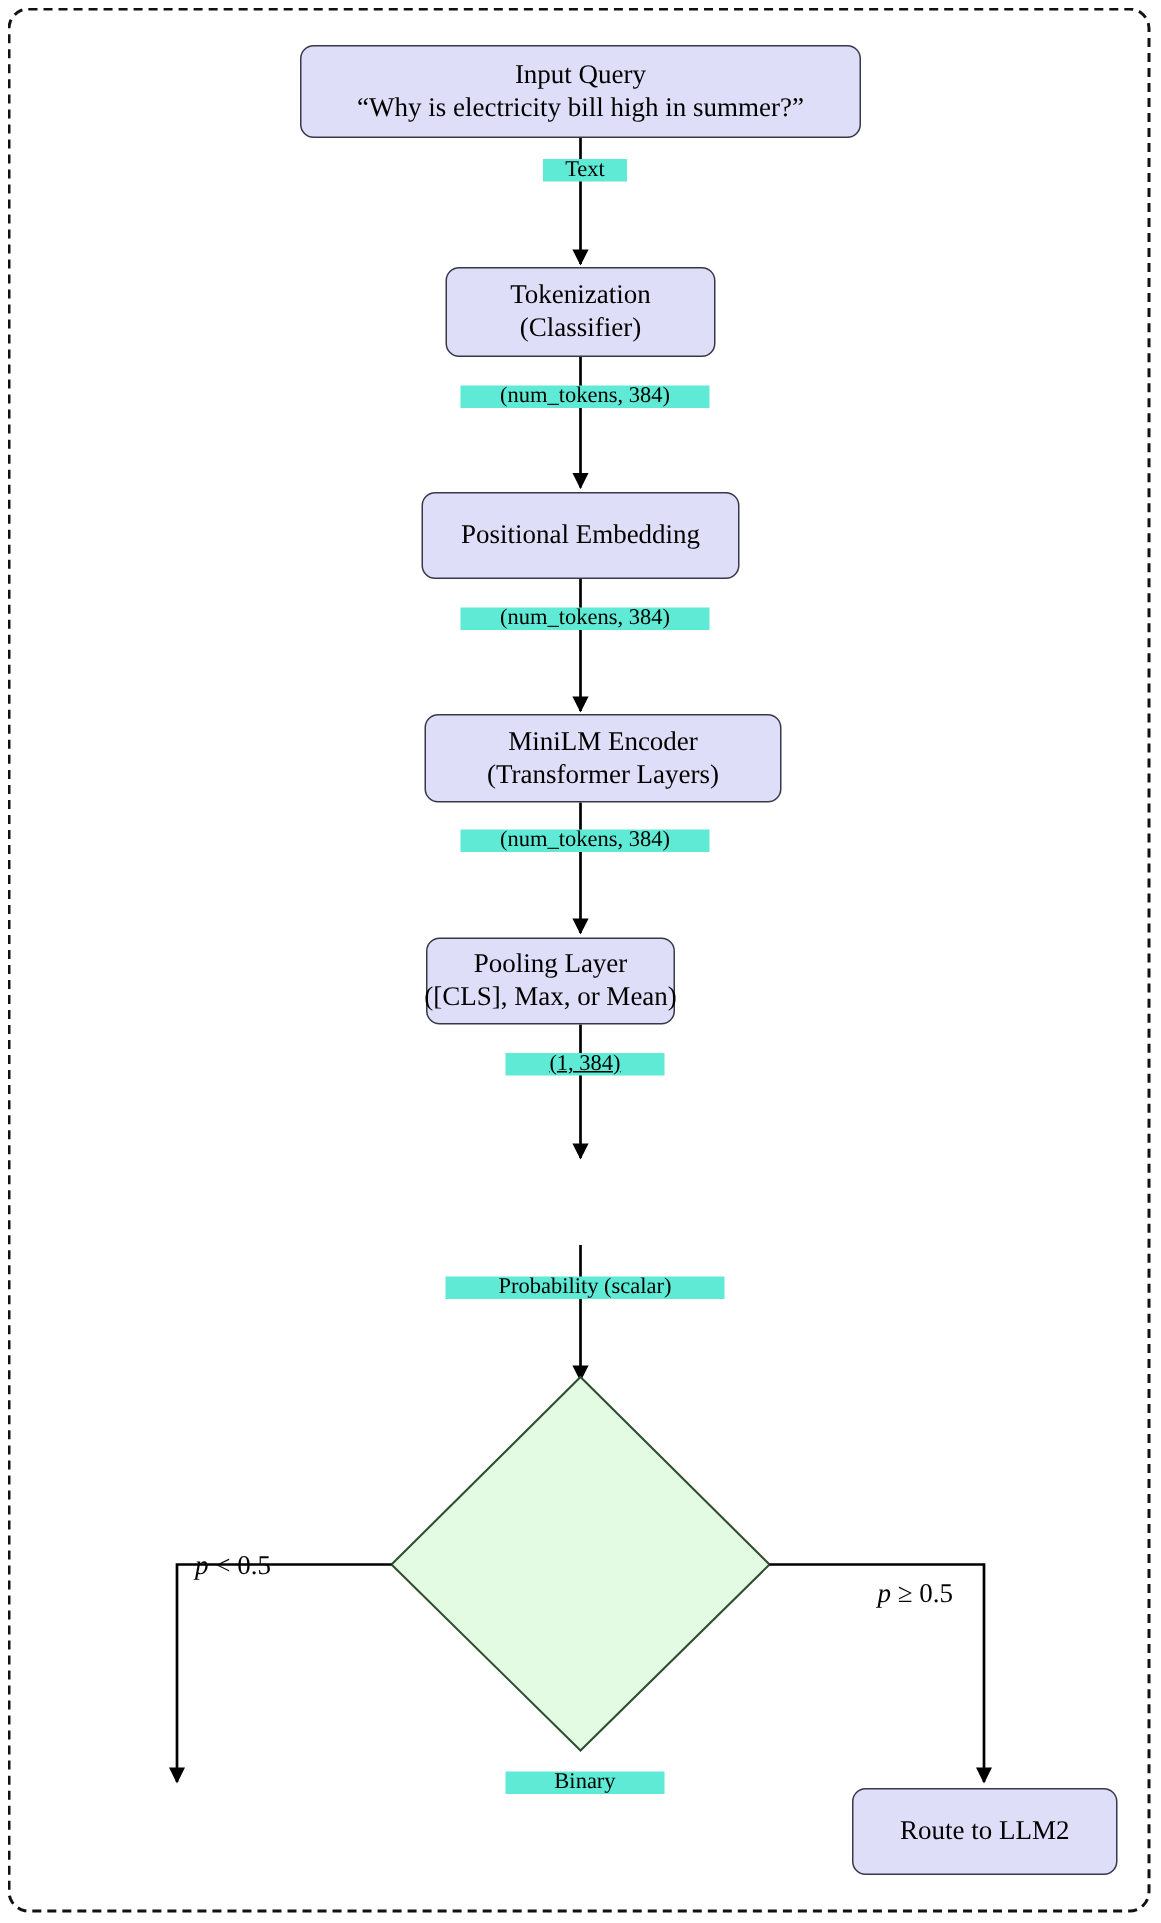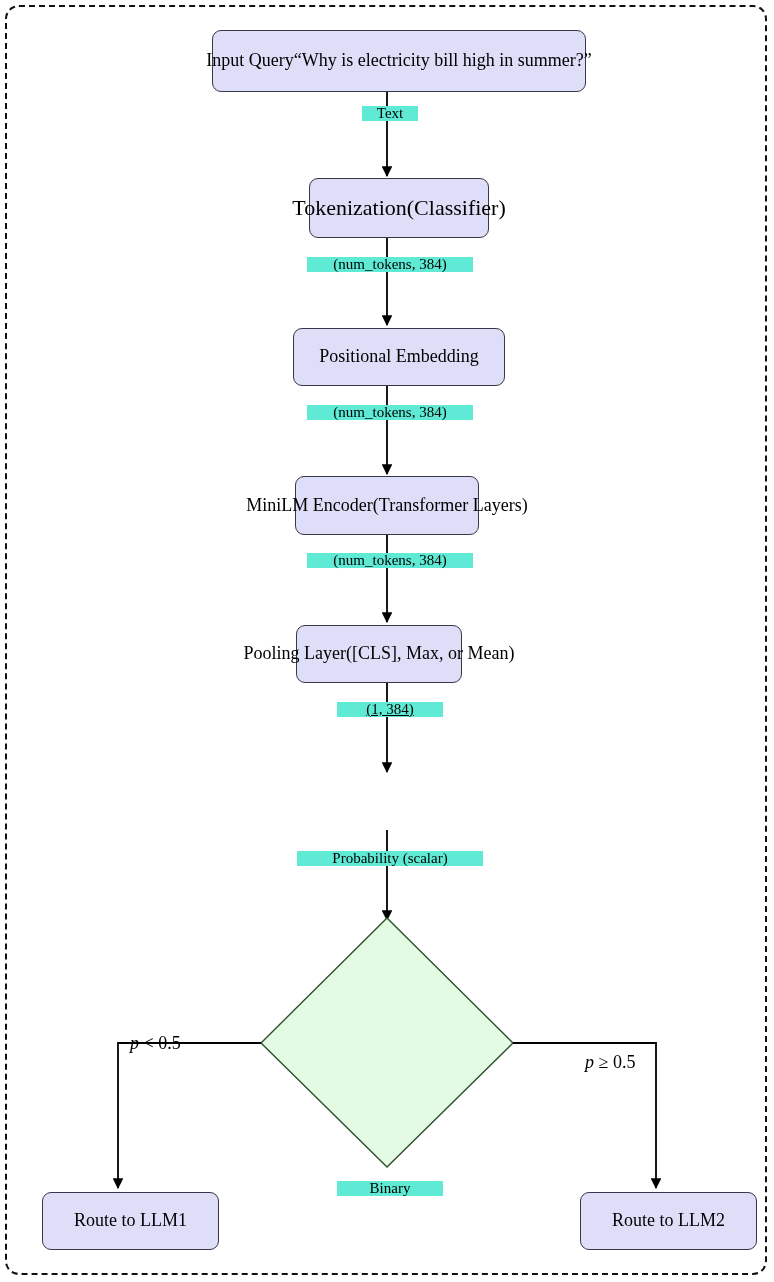--- a/index.html
+++ b/index.html
@@ -35,25 +35,24 @@
     top: 0;
     width: 774px;
     height: 1282px;
     overflow: visible;
   }
   .node {
     position: absolute;
     box-sizing: border-box;
     background: #dededf8;
     display: flex;
-    flex-direction: row;
+    flex-direction: column;
     align-items: center;
     justify-content: center;
     line-height: 1.22;
-    margin-left: 12px;
   }
   .pnode {
     background: #dedef8;
     border: 1.3px solid #38384a;
     border-radius: 9px;
   }
   .nline {
     display: block;
     white-space: nowrap;
   }
@@ -115,43 +114,40 @@
     <path d="M 261 1043 L 118 1043 L 118 1188" fill="none" stroke="#000000" stroke-width="1.8" marker-end="url(#arrow)"></path>
 
     <path d="M 513 1043 L 656 1043 L 656 1188" fill="none" stroke="#000000" stroke-width="1.8" marker-end="url(#arrow)"></path>
   </svg>
 
   <div class="node pnode" style="left:200px; top:30px; width:374px; height:62px; font-size:18px;">
     <span class="nline">Input Query</span>
     <span class="nline">“Why is electricity bill high in summer?”</span>
   </div>
 
-  <div class="node pnode" style="left:297px; top:178px; width:180px; height:60px; font-size:22px;">
+  <div class="node pnode" style="left:297px; top:178px; width:180px; height:60px; font-size:18px;">
     <span class="nline">Tokenization</span>
     <span class="nline">(Classifier)</span>
   </div>
 
   <div class="node pnode" style="left:281px; top:328px; width:212px; height:58px; font-size:18px;">
     <span class="nline">Positional Embedding</span>
   </div>
 
-  <div class="node pnode" style="left:283px; top:476px; width:184px; height:59px; font-size:18px;">
+  <div class="node pnode" style="left:283px; top:476px; width:238px; height:59px; font-size:18px;">
     <span class="nline">MiniLM Encoder</span>
     <span class="nline">(Transformer Layers)</span>
   </div>
 
   <div class="node pnode" style="left:284px; top:625px; width:166px; height:58px; font-size:18px;">
     <span class="nline">Pooling Layer</span>
     <span class="nline">([CLS], Max, or Mean)</span>
   </div>
 
 
-  <div class="node pnode" style="left:30px; top:1192px; width:177px; height:58px; font-size:18px;">
-    <span class="nline">Route to LLM1</span>
-  </div>
 
   <div class="node pnode" style="left:568px; top:1192px; width:177px; height:58px; font-size:18px;">
     <span class="nline">Route to LLM2</span>
   </div>
 
 
   <div class="edge-label" style="left:362px; top:106px; width:50px;">Text</div>
 
   <div class="edge-label" style="left:307px; top:257px; width:160px;">(num_tokens, 384)</div>
 

